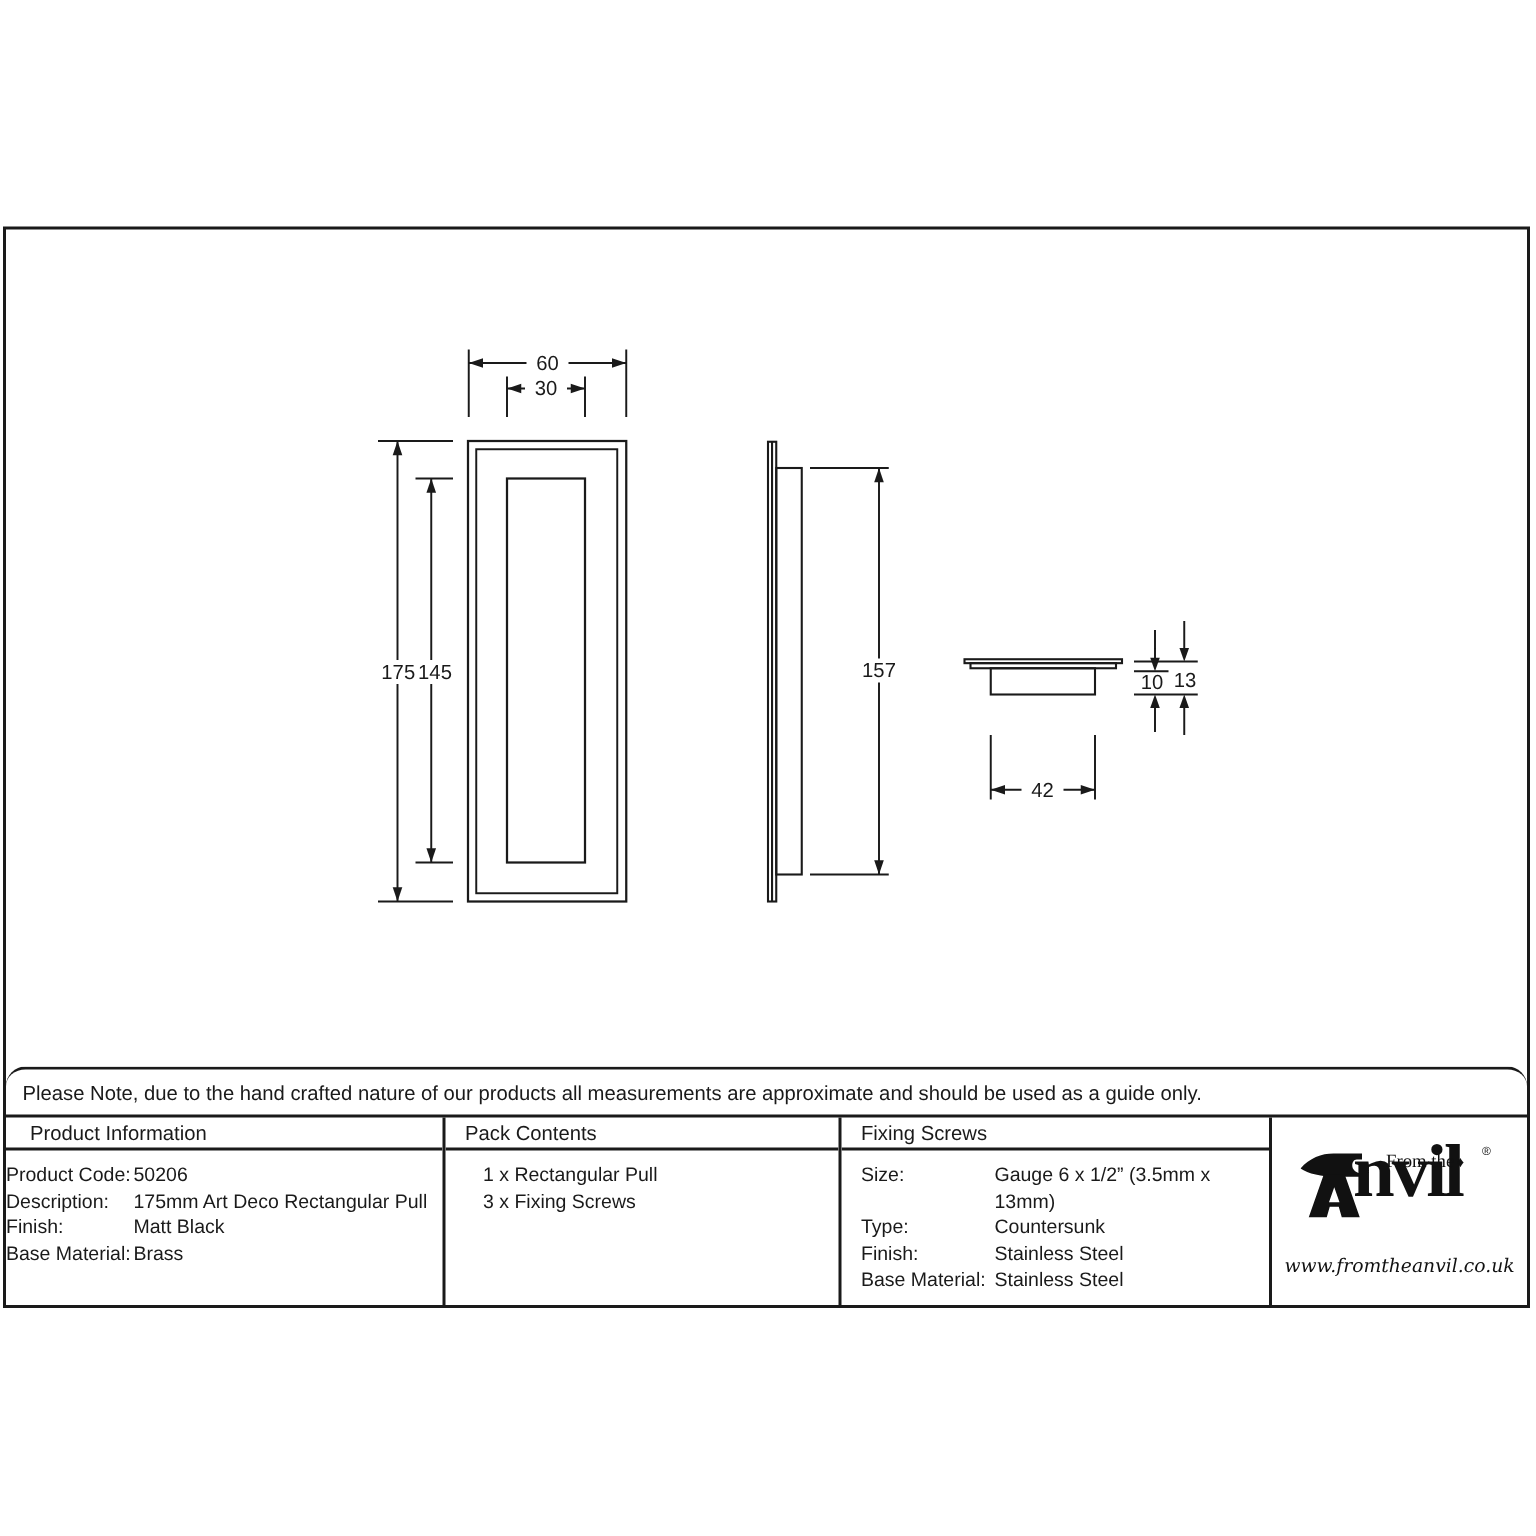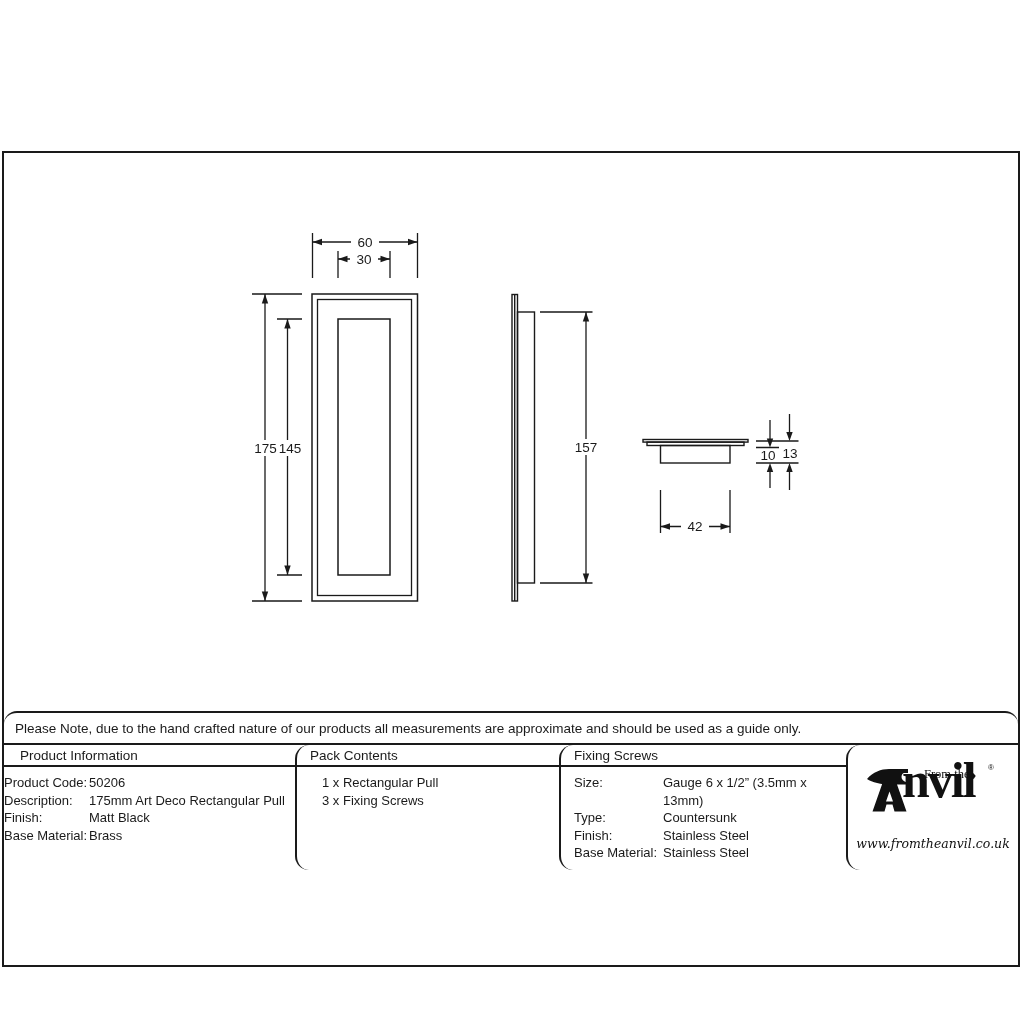--- a/index.html
+++ b/index.html
@@ -2,36 +2,36 @@
 <html><head>
 <meta charset="utf-8">
 <style>
   html,body{margin:0;padding:0;}
   body{
     width:1024px;height:1024px;background:#ffffff;position:relative;
     font-family:"Liberation Sans",sans-serif;color:#1a1a1a;
     -webkit-font-smoothing:antialiased;
   }
   .sheet{
-    position:absolute;left:2px;top:151px;width:1018px;height:816px;
+    position:absolute;left:2px;top:151px;width:1018px;height:721px;
     border:2px solid #1a1a1a;box-sizing:border-box;background:#fff;
   }
   .drawing-area{position:relative;width:1014px;height:558px;overflow:hidden;}
   .drawing-area svg{display:block;}
   svg text{font-family:"Liberation Sans",sans-serif;font-size:13.5px;fill:#1a1a1a;}
 
   .note-row{
     height:32px;border-top:2px solid #1a1a1a;box-sizing:border-box;
     display:flex;align-items:center;padding-left:11px;font-size:13.5px;border-radius:13px;
   }
   .spec-table{
     display:grid;grid-template-columns:291px 264px 287px 172px;
     border-top:2px solid #1a1a1a;height:127px;box-sizing:border-box;
   }
-  .col{box-sizing:border-box;overflow:hidden;border-radius:14px;}
+  .col{box-sizing:border-box;overflow:hidden;}
   .col + .col{border-left:2px solid #1a1a1a;}
   .col-header{
     border-bottom:2px solid #1a1a1a;font-size:13.5px;
     padding:3px 8px 3px 16px;height:22px;box-sizing:border-box;display:flex;align-items:center;
   }
   .col2 .col-header,.col3 .col-header{padding-left:13px;}
   .col-body{padding-top:7px;font-size:13px;}
   .kv-row{display:flex;line-height:17.5px;}
   .col3 .kv-row{padding-left:13px;}
   .kv-label{width:85px;flex:none;}

